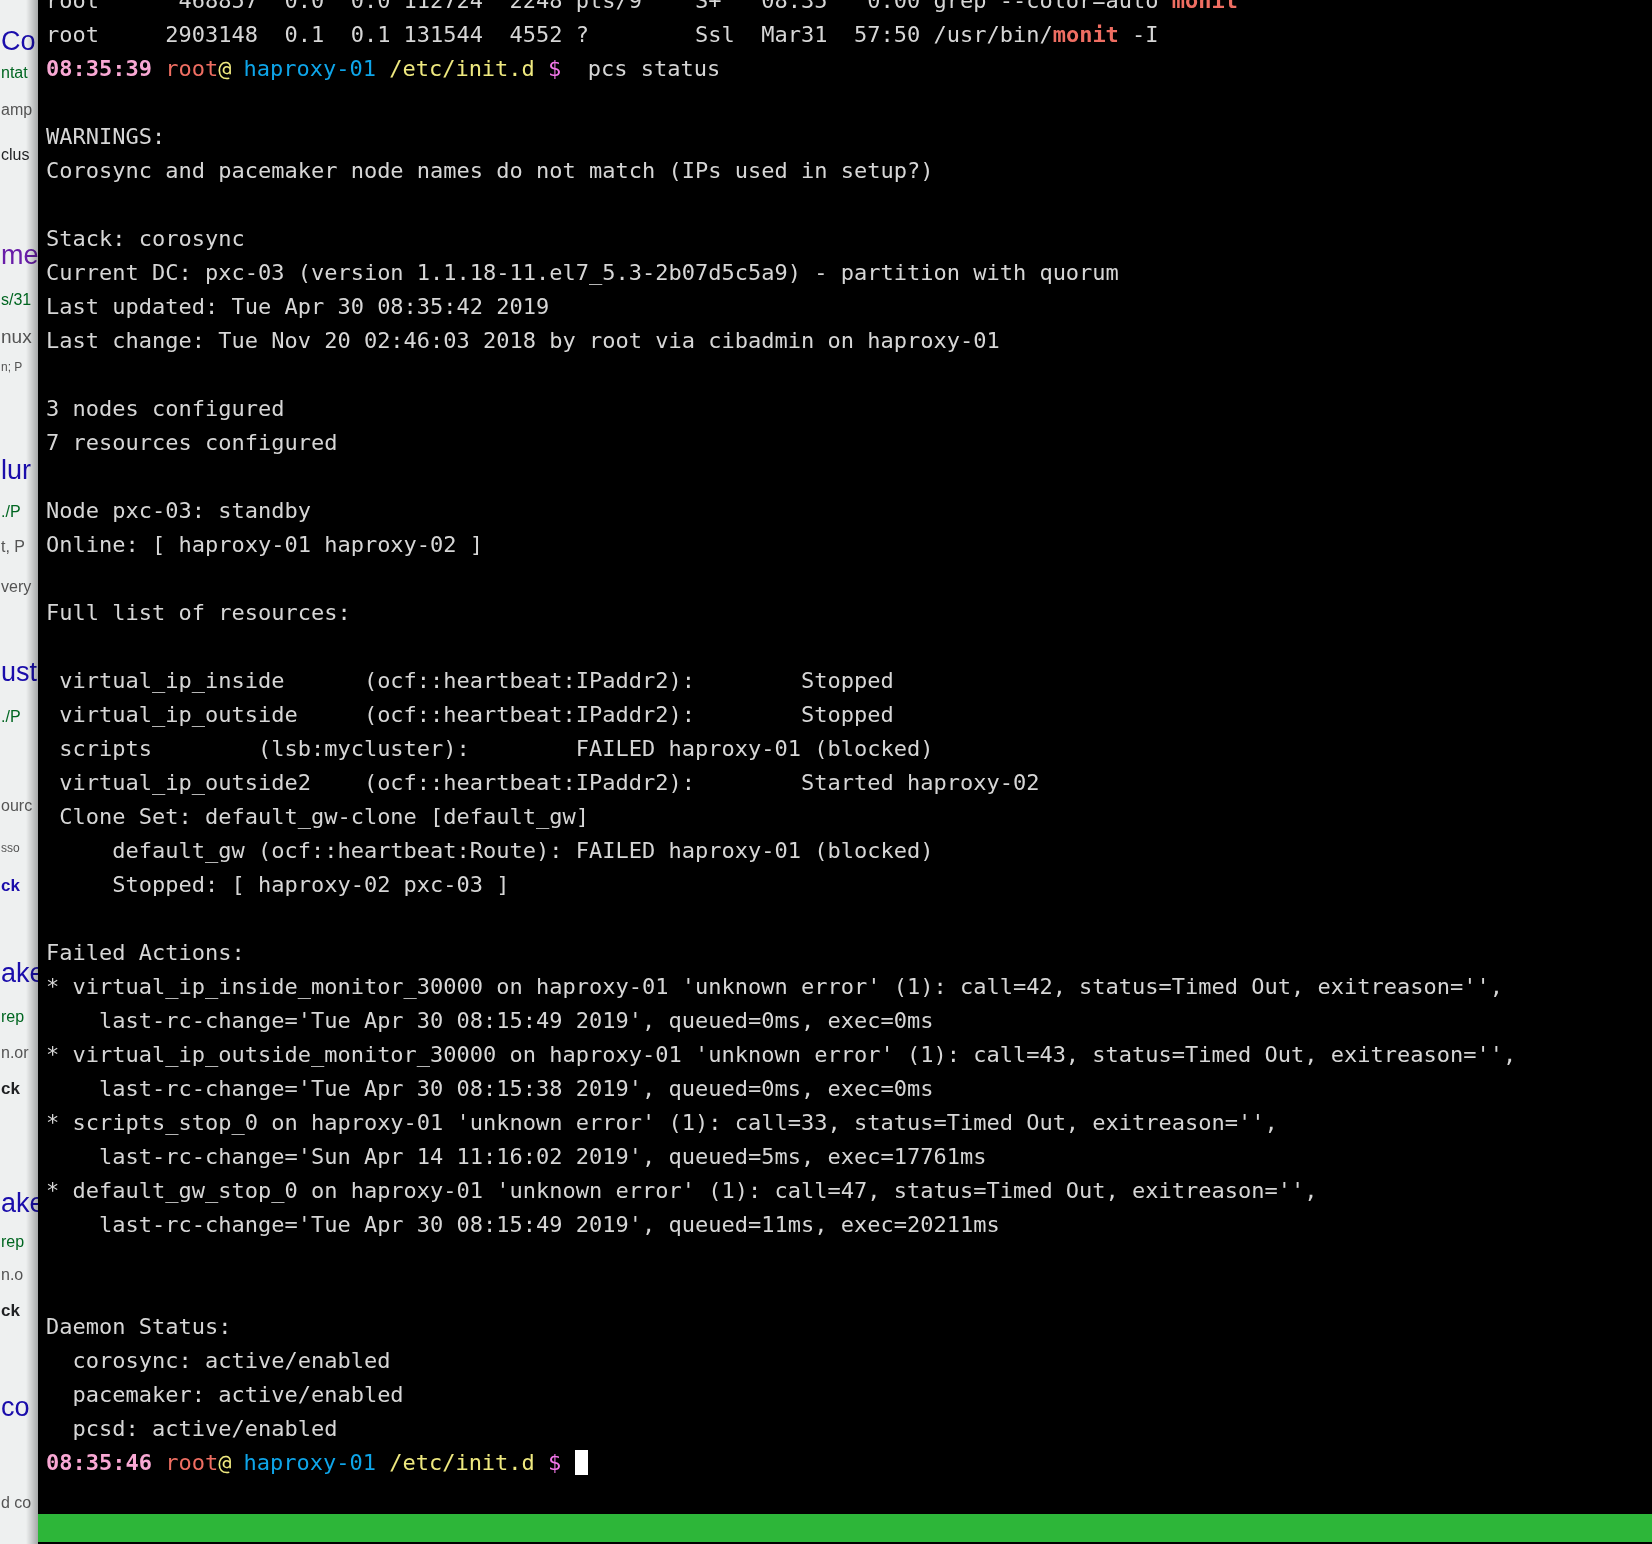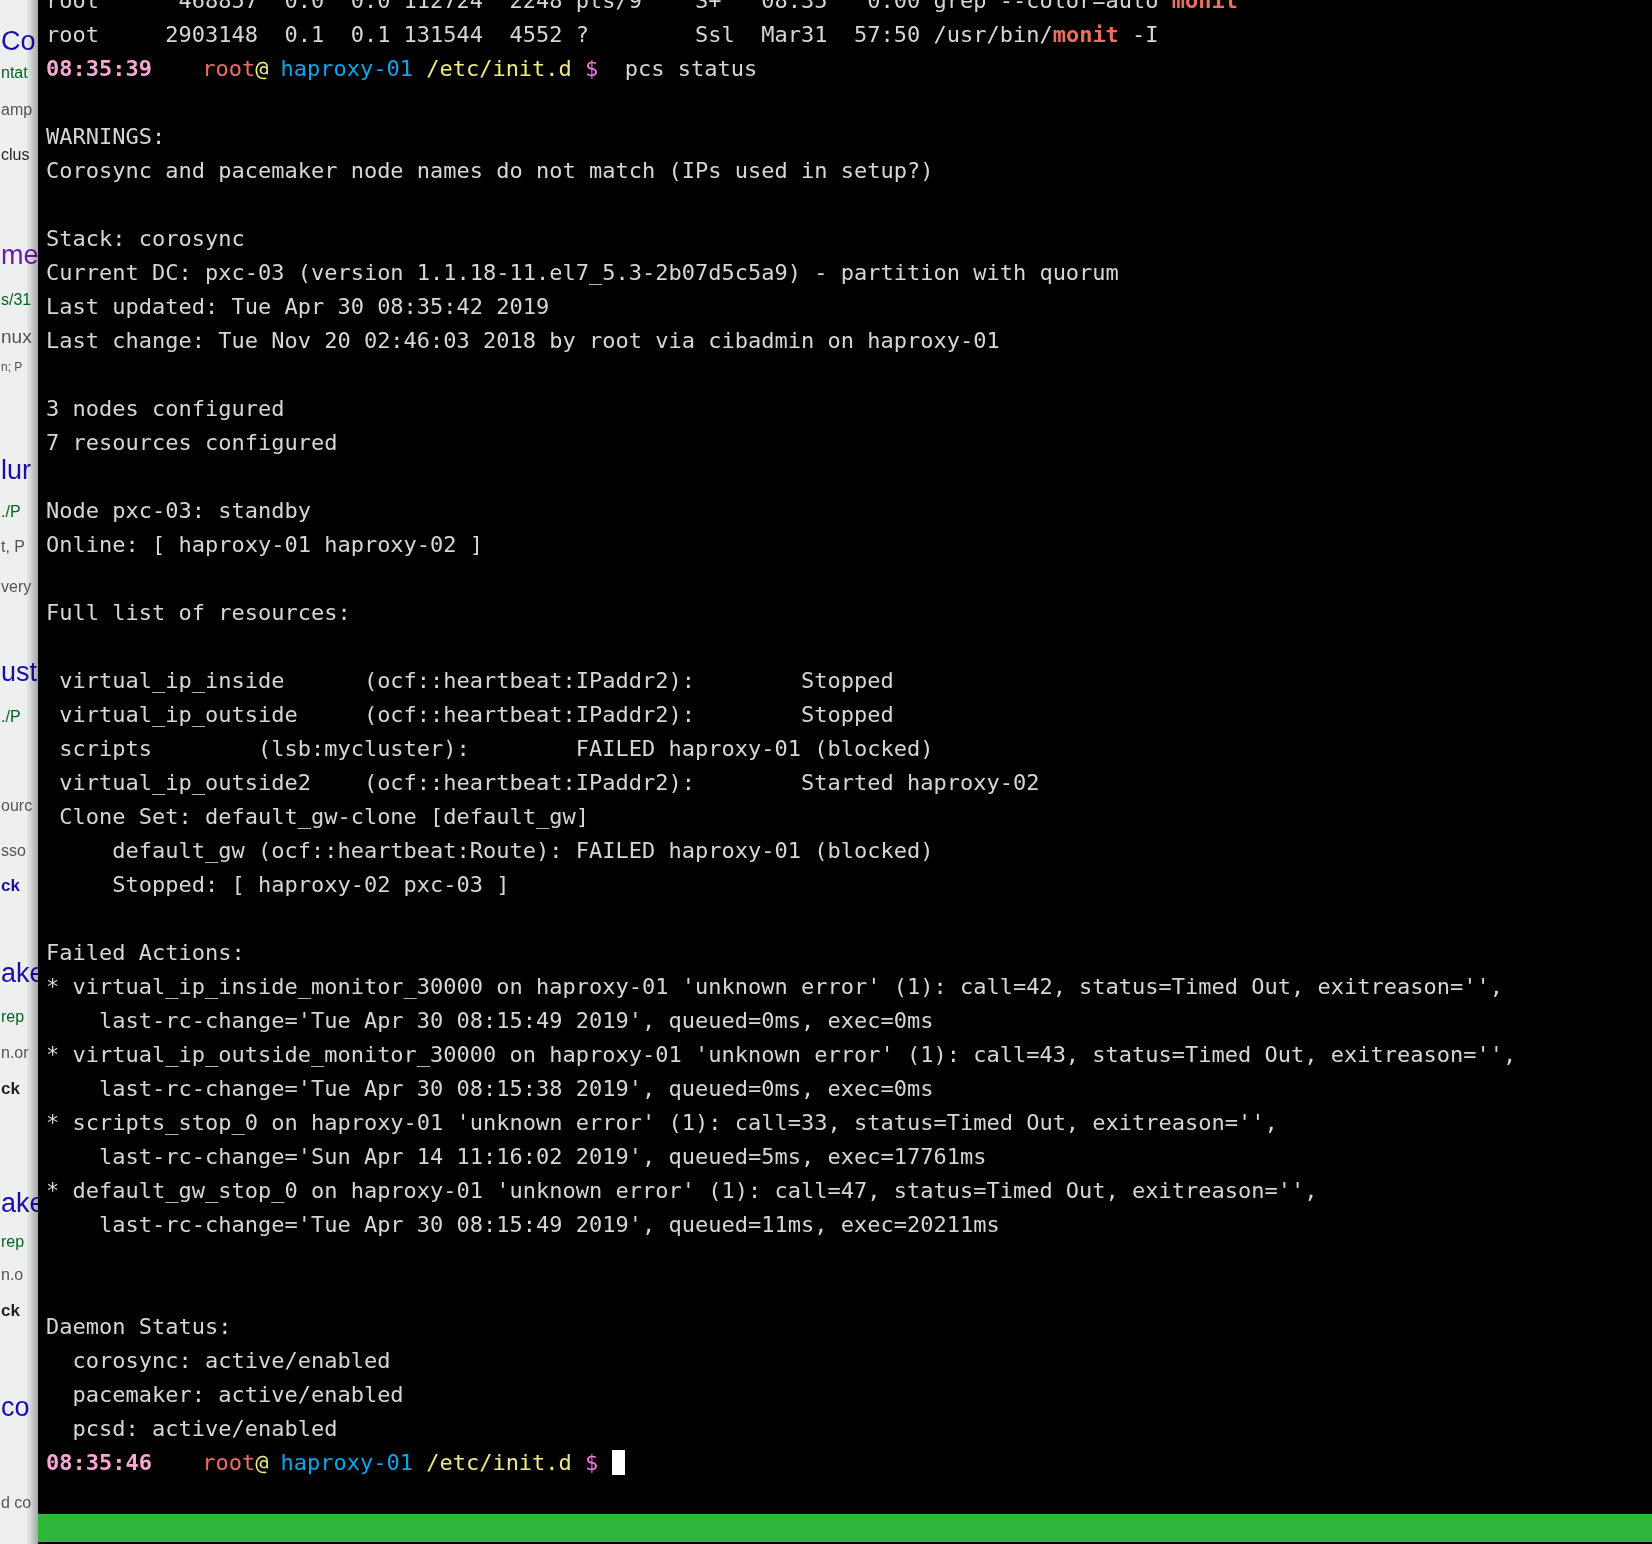--- a/index.html
+++ b/index.html
@@ -16,21 +16,21 @@
   .f-gray{color:#545454;}
   .f-dark{color:#1f2123;}
 
   
   .term{position:absolute;left:38px;top:0;right:0;bottom:0;background:#000;overflow:hidden;z-index:2;}
   .term-inner{margin-top:-16px;padding-left:8px;}
   .tline{height:34px;line-height:34px;font-family:"DejaVu Sans Mono",monospace;
          font-size:22px;white-space:pre;color:#d6d6d6;}
   .c-fg{color:#d6d6d6;}
   .c-wb{color:#f9a8d4;font-weight:bold;}
-  .c-red{color:#ef6e62;margin-left:37px;}
+  .c-red{color:#ef6e62;}
   .c-redb{color:#ef6e62;font-weight:bold;}
   .c-cyan{color:#0ea5e9;padding-left:12px;}
   .c-yel{color:#efe97f;}
   .c-mag{color:#f376ea;}
   .c-cursor{background:#ffffff;color:#000;}
 
   
   .statusbar{position:absolute;left:38px;right:0;top:1514px;height:28px;background:#2db639;
     color:#0b0b0b;font-family:"DejaVu Sans Mono",monospace;font-size:22px;line-height:28px;
     padding-left:8px;white-space:pre;z-index:3;}
@@ -49,21 +49,21 @@
       <div class="frag f-green" style="top: 291px; font-size: 16px;">s/31</div>
       <div class="frag f-gray" style="top: 326px; font-size: 19px;">nux</div>
       <div class="frag f-gray" style="top: 361px; font-size: 12px;">n; P</div>
       <div class="frag f-blue" style="top: 455px; font-size: 27px;">lur</div>
       <div class="frag f-green" style="top: 503px; font-size: 16px;">./P</div>
       <div class="frag f-gray" style="top: 538px; font-size: 16px; text-align: center;">t, P</div>
       <div class="frag f-gray" style="top: 578px; font-size: 16px;">very</div>
       <div class="frag f-blue" style="top: 657px; font-size: 27px;">ust</div>
       <div class="frag f-green" style="top: 708px; font-size: 16px;">./P</div>
       <div class="frag f-gray" style="top: 797px; font-size: 16px;">ourc</div>
-      <div class="frag f-gray" style="top: 842px; font-size: 16px;">sso</div>
+      <div class="frag f-gray" style="top: 842px; font-size: 12px;">sso</div>
       <div class="frag f-blue" style="top: 876px; font-size: 17px; font-weight: bold;">ck</div>
       <div class="frag f-blue" style="top: 958px; font-size: 27px;">ake</div>
       <div class="frag f-green" style="top: 1008px; font-size: 16px;">rep</div>
       <div class="frag f-gray" style="top: 1044px; font-size: 16px;">n.or</div>
       <div class="frag f-dark" style="top: 1079px; font-size: 17px; font-weight: bold;">ck</div>
       <div class="frag f-blue" style="top: 1188px; font-size: 27px;">ake</div>
       <div class="frag f-green" style="top: 1233px; font-size: 16px;">rep</div>
       <div class="frag f-gray" style="top: 1266px; font-size: 16px;">n.o</div>
       <div class="frag f-dark" style="top: 1301px; font-size: 17px; font-weight: bold;">ck</div>
       <div class="frag f-blue" style="top: 1392px; font-size: 27px;">co</div>

